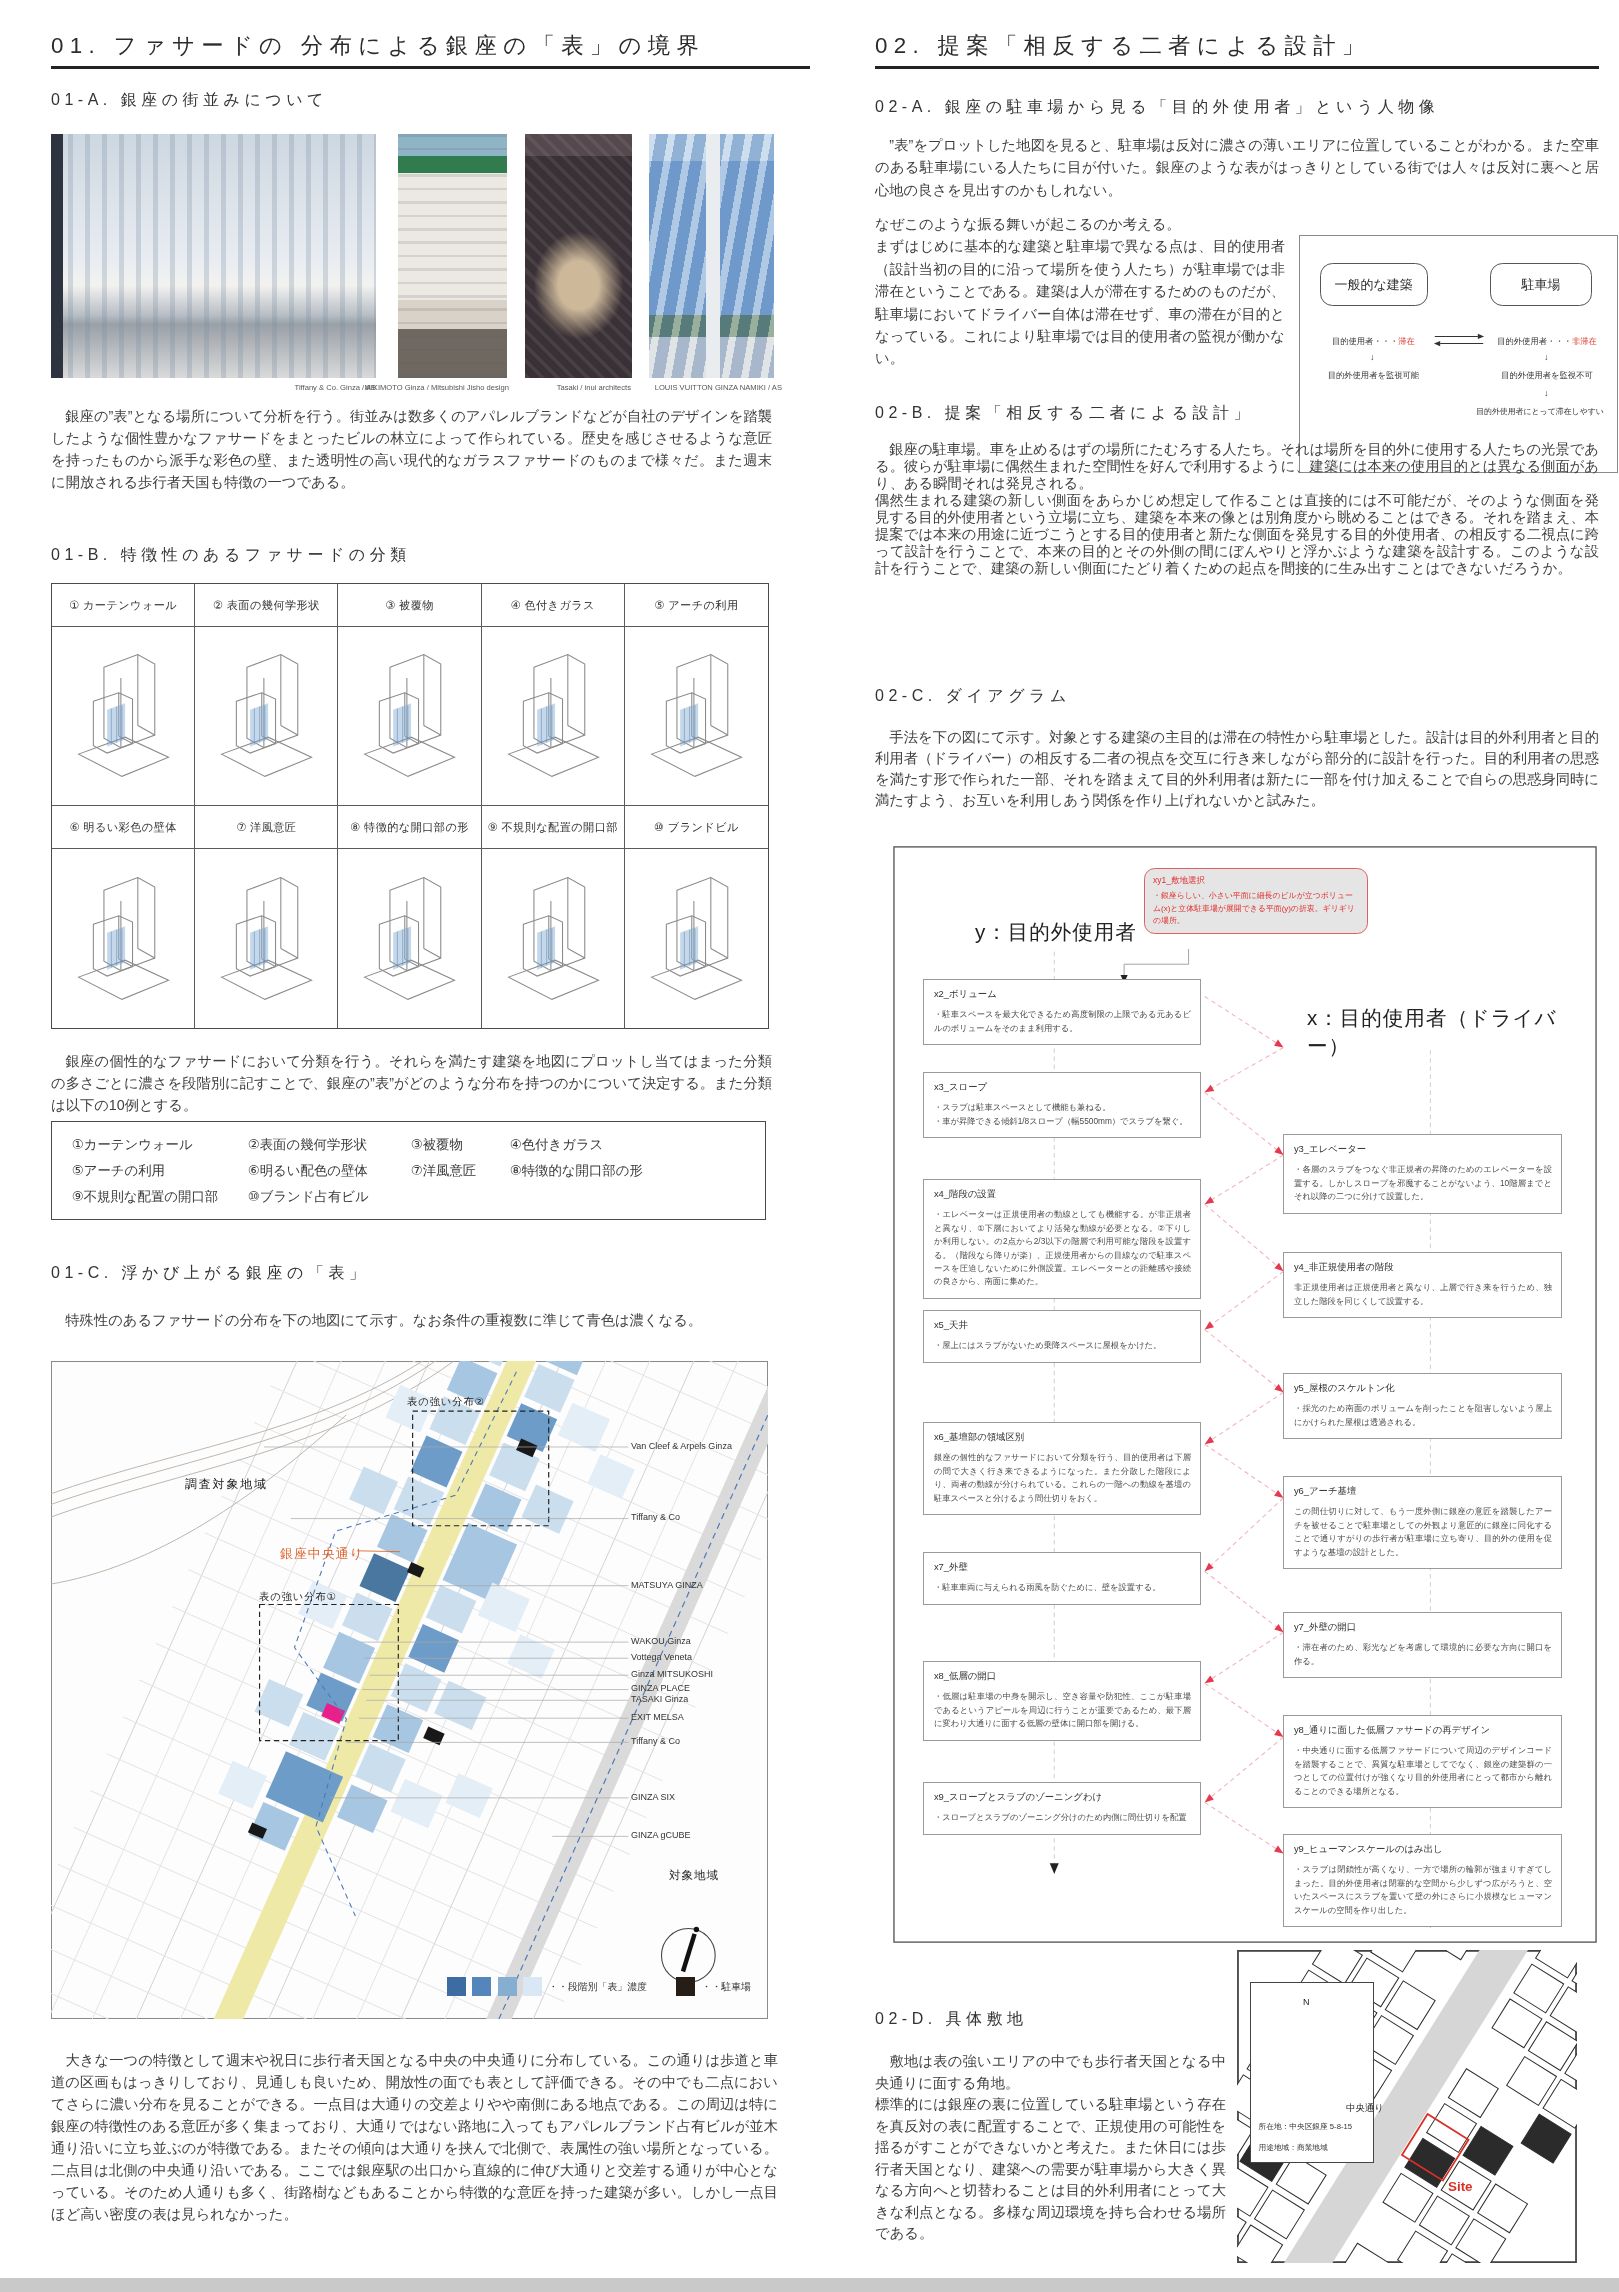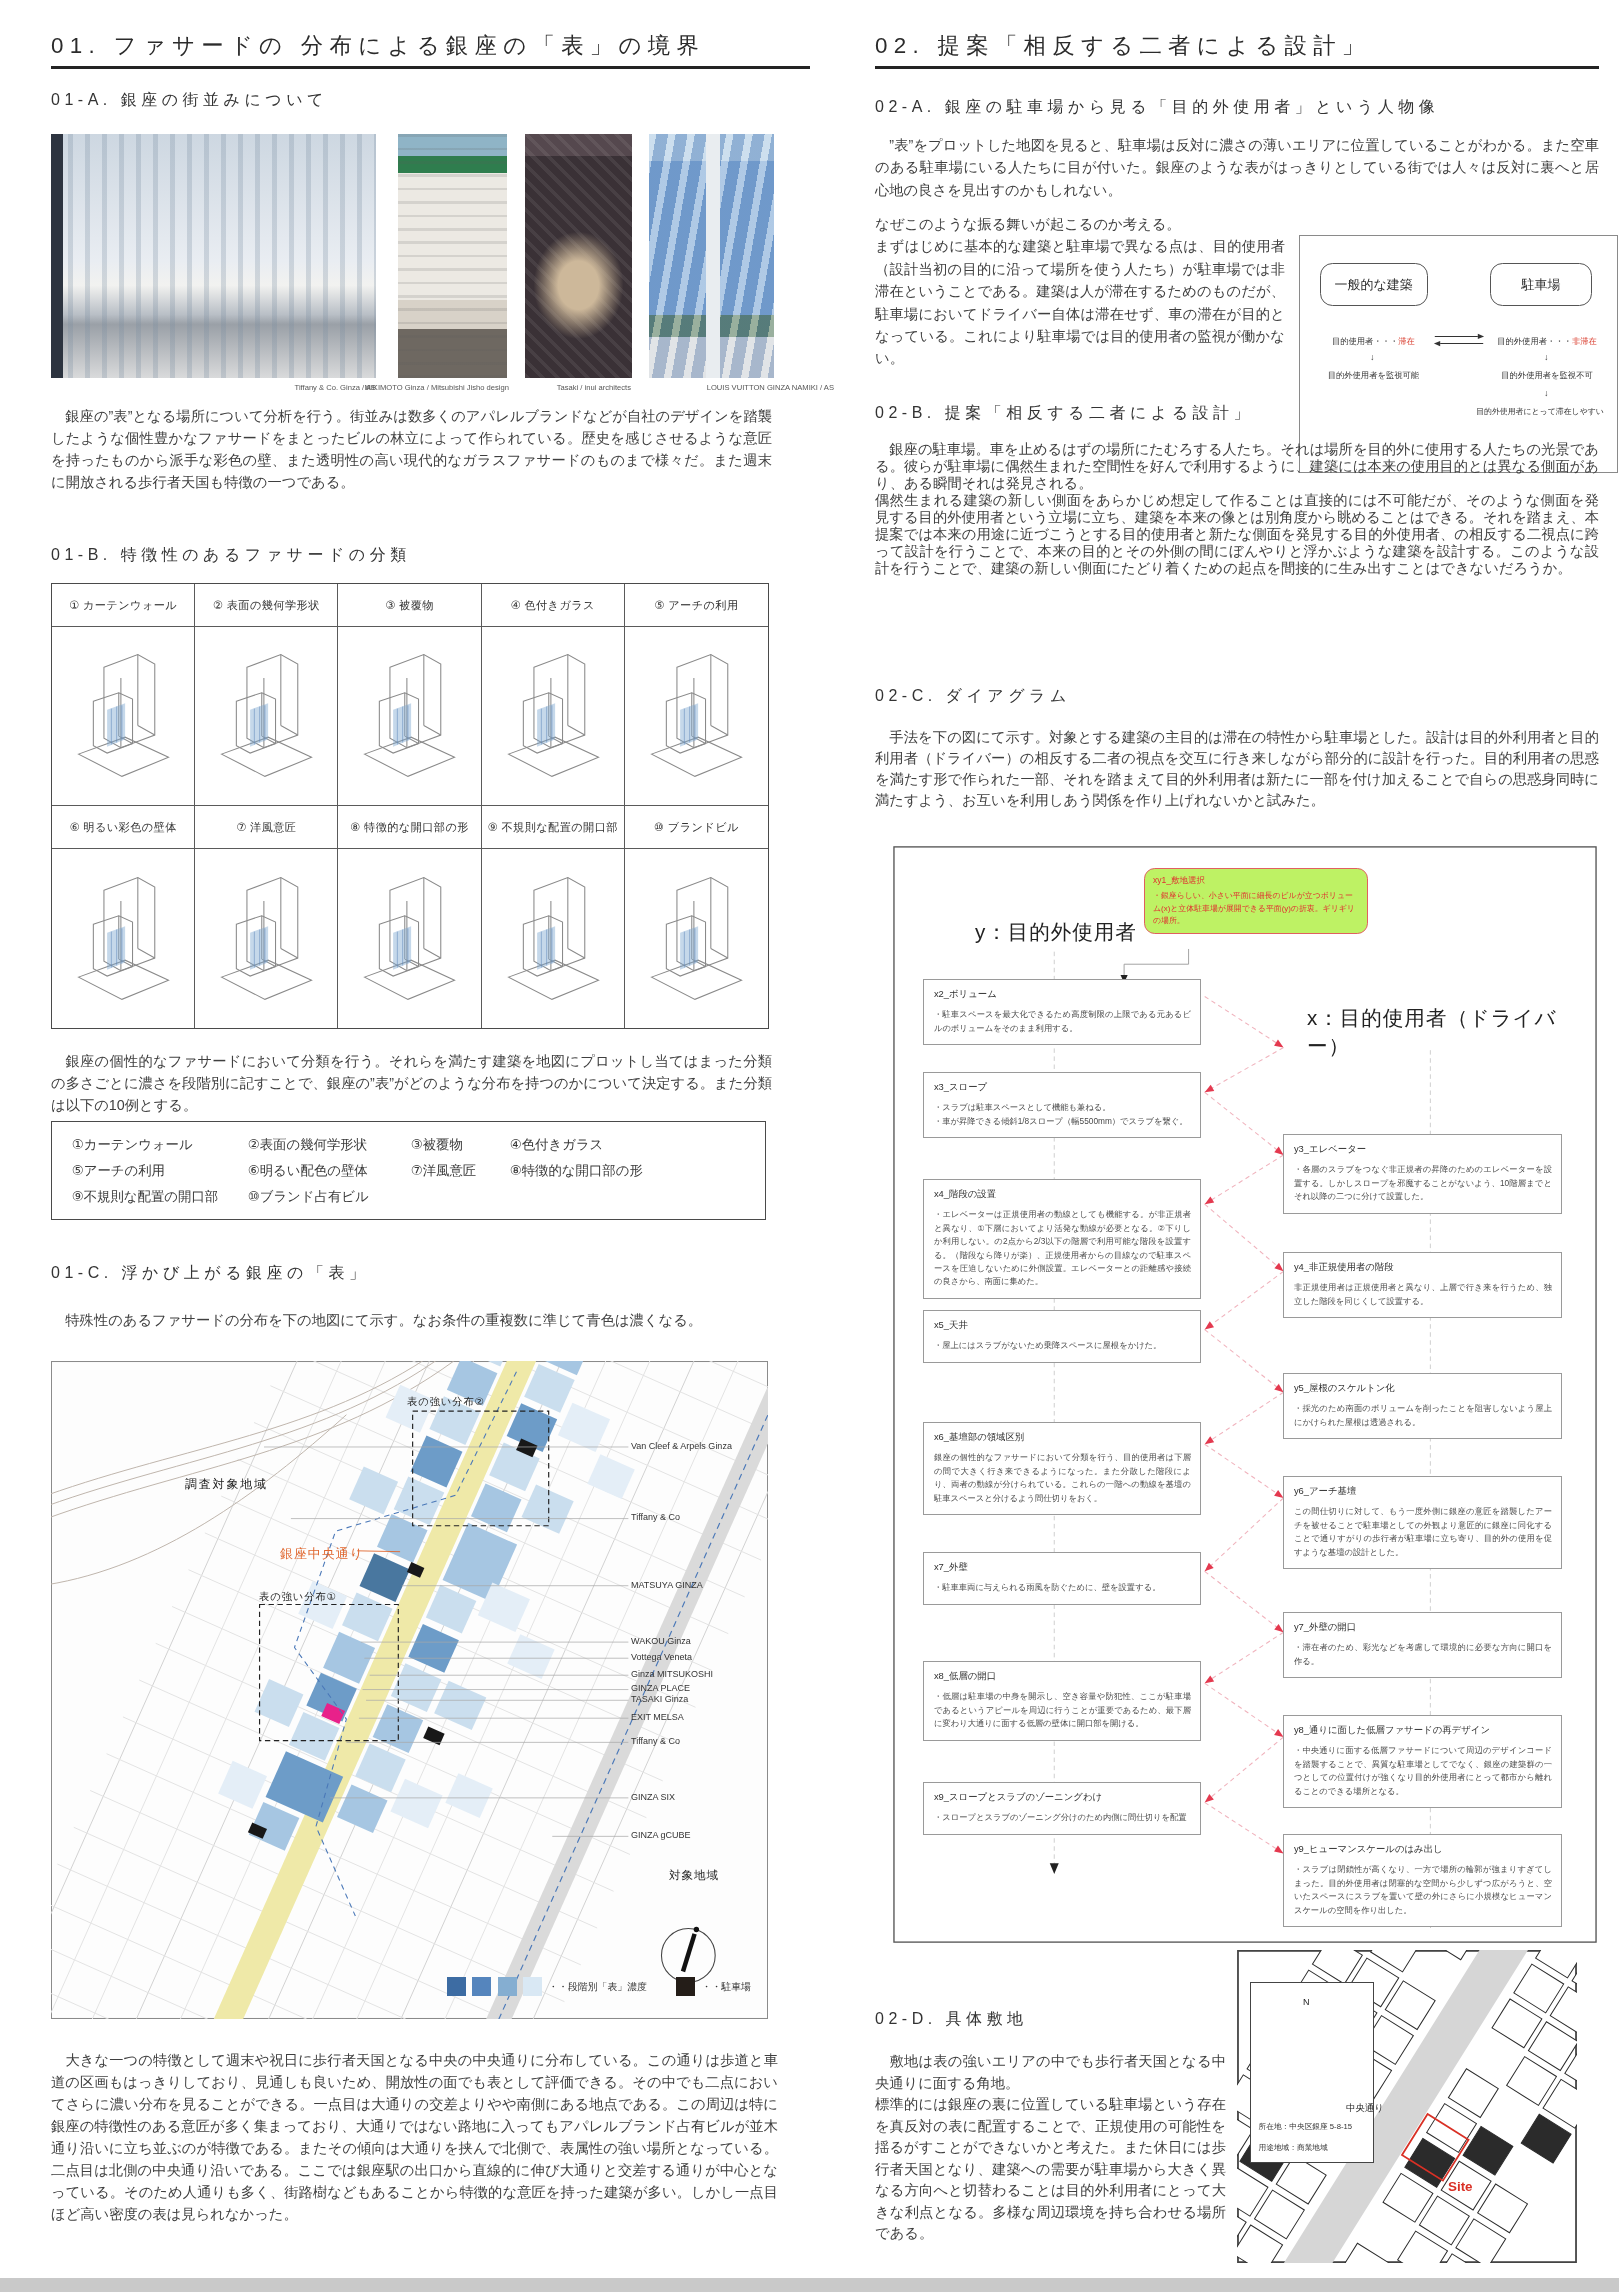--- a/index.html
+++ b/index.html
@@ -54,21 +54,21 @@
   .red{color:#d93a2b;}
   .darr{position:absolute;font-size:9px;color:#333;}
   
   #flow{left:893px;top:846px;width:704px;height:1097px;}
   #flow svg{position:absolute;left:0;top:0;}
   .fbox{position:absolute;border:0.9px solid #9a9a9a;background:#fff;padding:8px 9px 9px 9.9px;box-sizing:border-box;}
   .fbox.L{left:30px;width:278px;}
   .fbox.R{left:390px;width:279px;}
   .ft{font-size:9.4px;color:#2e2e2e;margin-bottom:7.2px;}
   .fb{font-size:8.3px;line-height:1.62;color:#4a4a4a;white-space:pre-line;text-align:justify;}
-  .bubble{position:absolute;left:251px;top:21.5px;width:224px;border:1.1px solid #e06060;border-radius:10.7px;padding:6.3px 8px;box-sizing:border-box;background:#bef264;}
+  .bubble{position:absolute;left:251px;top:21.5px;width:224px;border:1.1px solid #e06060;border-radius:10.7px;padding:6.3px 8px;box-sizing:border-box;background:#e5e5e5;}
   .bt{font-size:8.5px;color:#e03030;margin-bottom:3.6px;}
   .bb{font-size:7.9px;line-height:1.55;color:#e03030;}
   .axis{position:absolute;font-size:20.6px;color:#222;letter-spacing:0.9px;}
   
   #sitemap{left:1237px;top:1950px;width:340px;height:313px;background:#fff;}
   #sitemap svg{position:absolute;left:0;top:0;}
   .infobox{position:absolute;left:12.5px;top:32px;width:122px;height:179px;border:1.3px solid #444;background:#fff;}
   .sm-n{position:absolute;left:66px;top:47px;font-size:9px;color:#222;}
   .sm-t{position:absolute;left:21.5px;font-size:7.7px;color:#333;}
   .sm-street{position:absolute;left:109px;top:152px;font-size:9.4px;color:#222;}
@@ -101,21 +101,21 @@
 
   <div class="abs h2" style="left:51px;top:90px;">01-A. 銀座の街並みについて</div>
 
   <div class="photo ph1"></div>
   <div class="photo ph2"></div>
   <div class="photo ph3"></div>
   <div class="photo ph4"></div>
   <div class="abs caption" style="left:203px;top:383px;width:173px;">Tiffany &amp; Co. Ginza  / AS</div>
   <div class="abs caption" style="left:339px;top:383px;width:170px;">MIKIMOTO Ginza / Mitsubishi Jisho design</div>
   <div class="abs caption" style="left:452px;top:383px;width:179px;">Tasaki / inui architects</div>
-  <div class="abs caption" style="left:624px;top:383px;width:210px;">LOUIS VUITTON GINZA NAMIKI / AS</div>
+  <div class="abs caption" style="left:572px;top:383px;width:210px;">LOUIS VUITTON GINZA NAMIKI / AS</div>
 
   <div class="abs para" style="left:51px;top:405px;width:721px;">　銀座の”表”となる場所について分析を行う。街並みは数多くのアパレルブランドなどが自社のデザインを踏襲したような個性豊かなファサードをまとったビルの林立によって作られている。歴史を感じさせるような意匠を持ったものから派手な彩色の壁、また透明性の高い現代的なガラスファサードのものまで様々だ。また週末に開放される歩行者天国も特徴の一つである。</div>
 
   <div class="abs h2" style="left:51px;top:545px;">01-B. 特徴性のあるファサードの分類</div>
 
   <div class="abs" id="ctable">
     <div class="tlab">① カーテンウォール</div>
     <div class="tlab">② 表面の幾何学形状</div>
     <div class="tlab">③ 被覆物</div>
     <div class="tlab">④ 色付きガラス</div>

